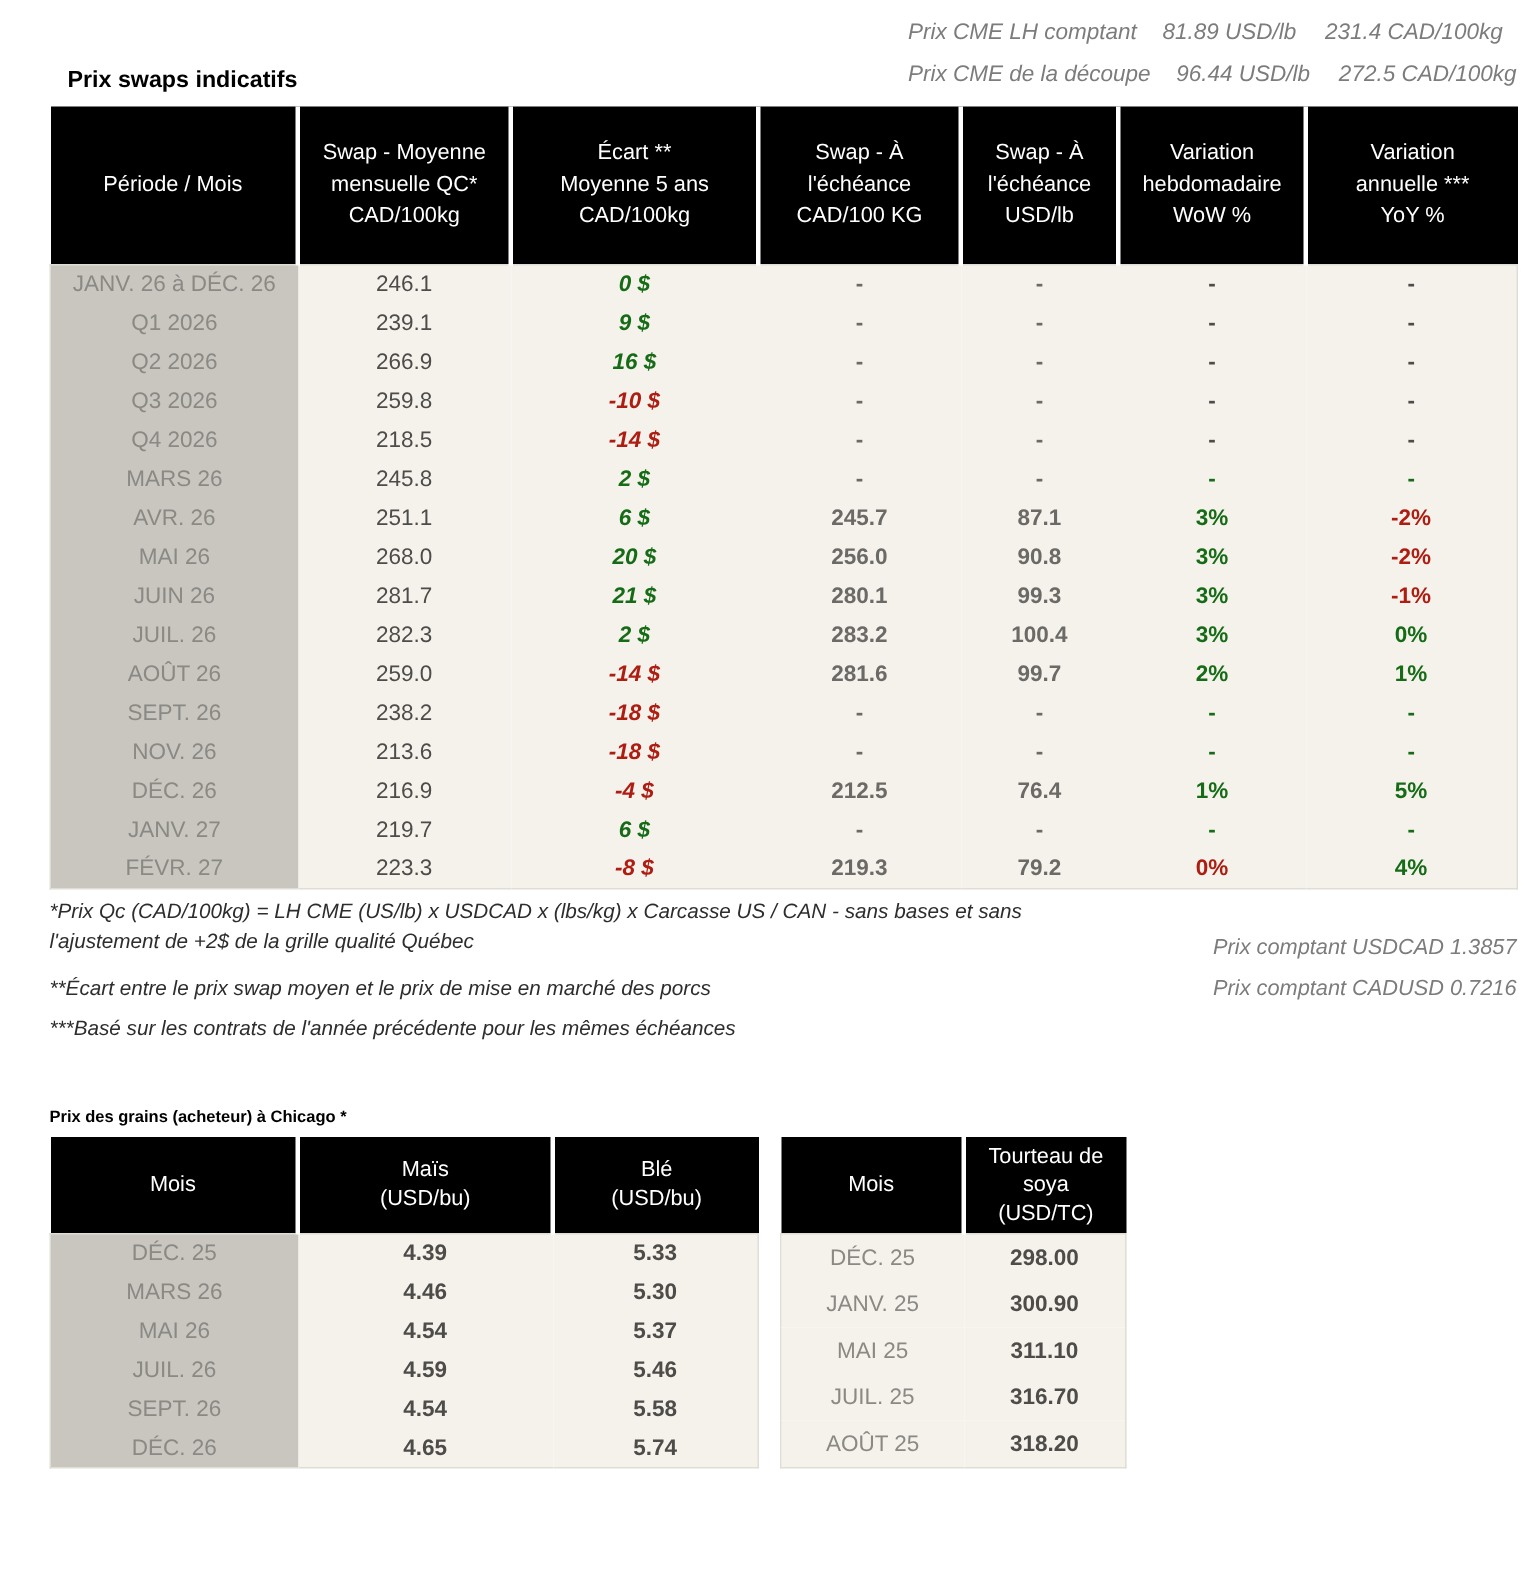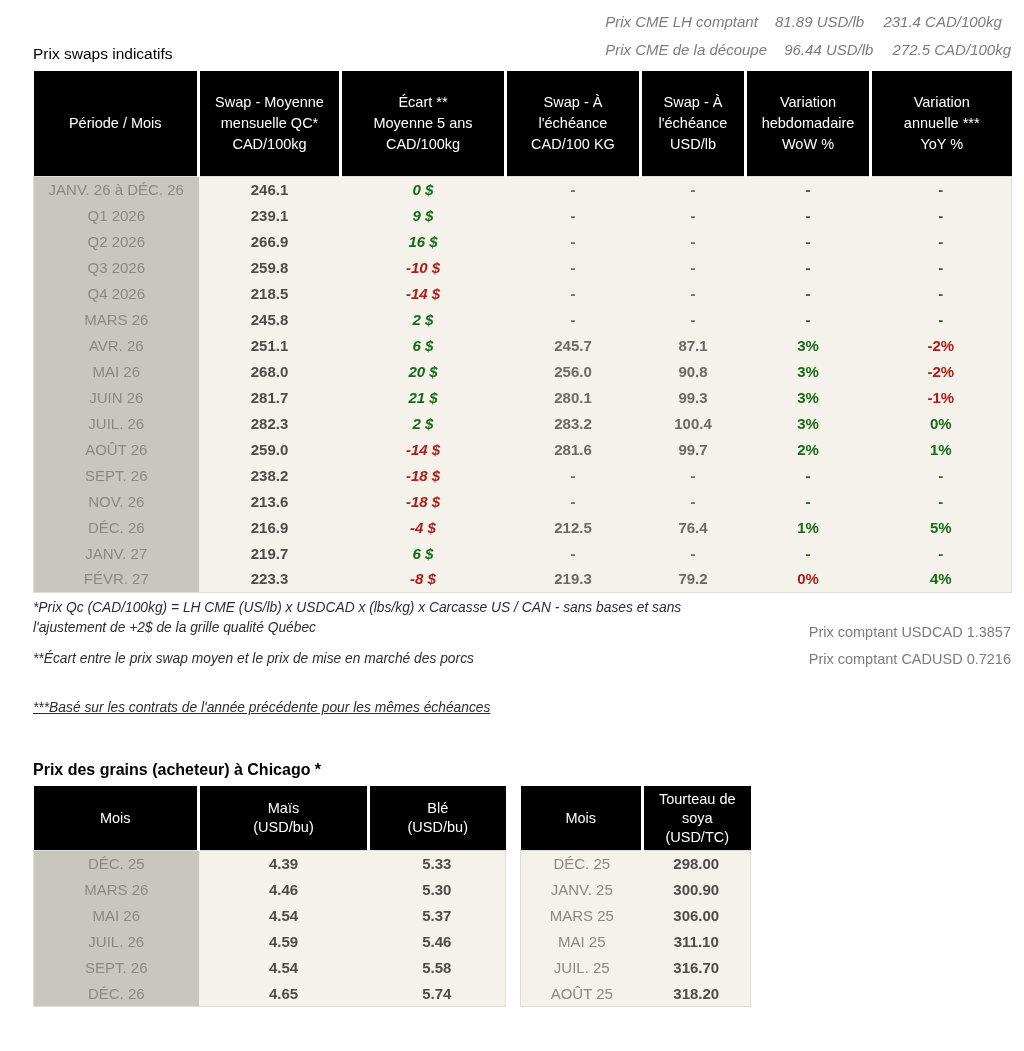--- a/index.html
+++ b/index.html
@@ -2,57 +2,57 @@
 <html style="--green: #166b16; --red: #ad1d12;"><head>
 <meta charset="utf-8">
 <style>
   * { box-sizing: border-box; }
   html,body { margin:0; padding:0; background:#ffffff; }
   body { font-family:"Liberation Sans", sans-serif; color:#222; }
   .page { width:1024px; height:1051px; padding:8px 13px 10px 33px; }
 
   
   .header-row { display:flex; justify-content:space-between; align-items:flex-end; margin-bottom:7px; }
-  .report-title { font-size:15.5px; font-weight:normal; color:#000; margin:0 0 1px 0; }
+  .report-title { font-size:15.5px; font-weight:bold; color:#000; margin:0 0 1px 12px; }
   .cme-block { text-align:left; font-style:italic; color:#7c7c7c; font-size:15px; line-height:28px; white-space:nowrap; }
   .cme-line span { display:inline-block; }
   .cme-label { margin-right:13px; }
   .cme-usd { margin-right:15px; }
 
   
   table { border-collapse:collapse; table-layout:fixed; }
   table.swaps { width:978px; }
   thead th {
     background:#000; color:#fff; font-weight:normal; font-size:14.5px;
     text-align:center; vertical-align:middle; white-space:pre-line;
     line-height:1.42; border-left:3px solid #fff; padding:2px 1px;
   }
   thead th:first-child { border-left:none; }
   .swaps thead th { height:105px; }
   .swaps tbody { border:1px solid #e0ddd5; }
   tbody td { height:26px; padding:0 2px; text-align:center; font-size:15px; background:#f5f2ec; }
   td.period { background:#c9c6c0; color:#8a8984; }
-  td.avg { font-weight:bold; color:#4d4c49; }
+  td.avg { font-weight:normal; color:#4d4c49; }
   td.ecart { font-weight:bold; font-style:italic; }
   td.val { font-weight:bold; color:#6b6a66; }
   td.pct { font-weight:bold; }
   .c-green { color:var(--green,#166b16); }
   .c-red { color:var(--red,#ad1d12); }
   .c-dark { color:#4d4c49; }
 
   
   .notes-row { display:flex; margin-top:5px; width:978px; }
   .footnotes { width:706px; font-style:italic; font-size:13.8px; color:#2d2d2d; }
   .footnotes p { margin:0; line-height:1.52; }
   .footnotes .fn2 { margin-top:10px; }
-  .footnotes .fn3 { margin-top:28px;text-decoration:underline; }
-  .fx-notes { flex:1; text-align:right; color:#7c7c7c; font-size:14.5px; margin-top:21px; line-height:27px; white-space:nowrap; }
+  .footnotes .fn3 { margin-top:6px; }
+  .fx-notes { flex:1; text-align:right; font-style:italic; color:#7c7c7c; font-size:14.5px; margin-top:21px; line-height:27px; white-space:nowrap; }
 
   
-  .grains-title { font-size:16px; font-weight:bold; color:#000; margin:42px 0 7px 0; }
+  .grains-title { font-size:11px; font-weight:bold; color:#000; margin:42px 0 7px 0; }
   .grains-row { display:flex; gap:14px; }
   table.grains thead th { height:64px; line-height:1.3; }
   td.month-left { background:#c9c6c0; color:#8a8984; }
   td.month-right { background:#f5f2ec; color:#8a8984; }
   td.num { font-weight:bold; color:#4d4c49; }
   .grains tbody { border:1px solid #e0ddd5; }
 </style>
 </head>
 <body>
 
@@ -334,24 +334,20 @@
       <tbody id="grains-right-body">
           <tr>
             <td class="month-right">DÉC. 25</td>
             <td class="num">298.00</td>
           </tr>
           <tr>
             <td class="month-right">JANV. 25</td>
             <td class="num">300.90</td>
           </tr>
           <tr>
-            <td class="month-right">MARS 25</td>
-            <td class="num">306.00</td>
-          </tr>
-          <tr>
             <td class="month-right">MAI 25</td>
             <td class="num">311.10</td>
           </tr>
           <tr>
             <td class="month-right">JUIL. 25</td>
             <td class="num">316.70</td>
           </tr>
           <tr>
             <td class="month-right">AOÛT 25</td>
             <td class="num">318.20</td>

